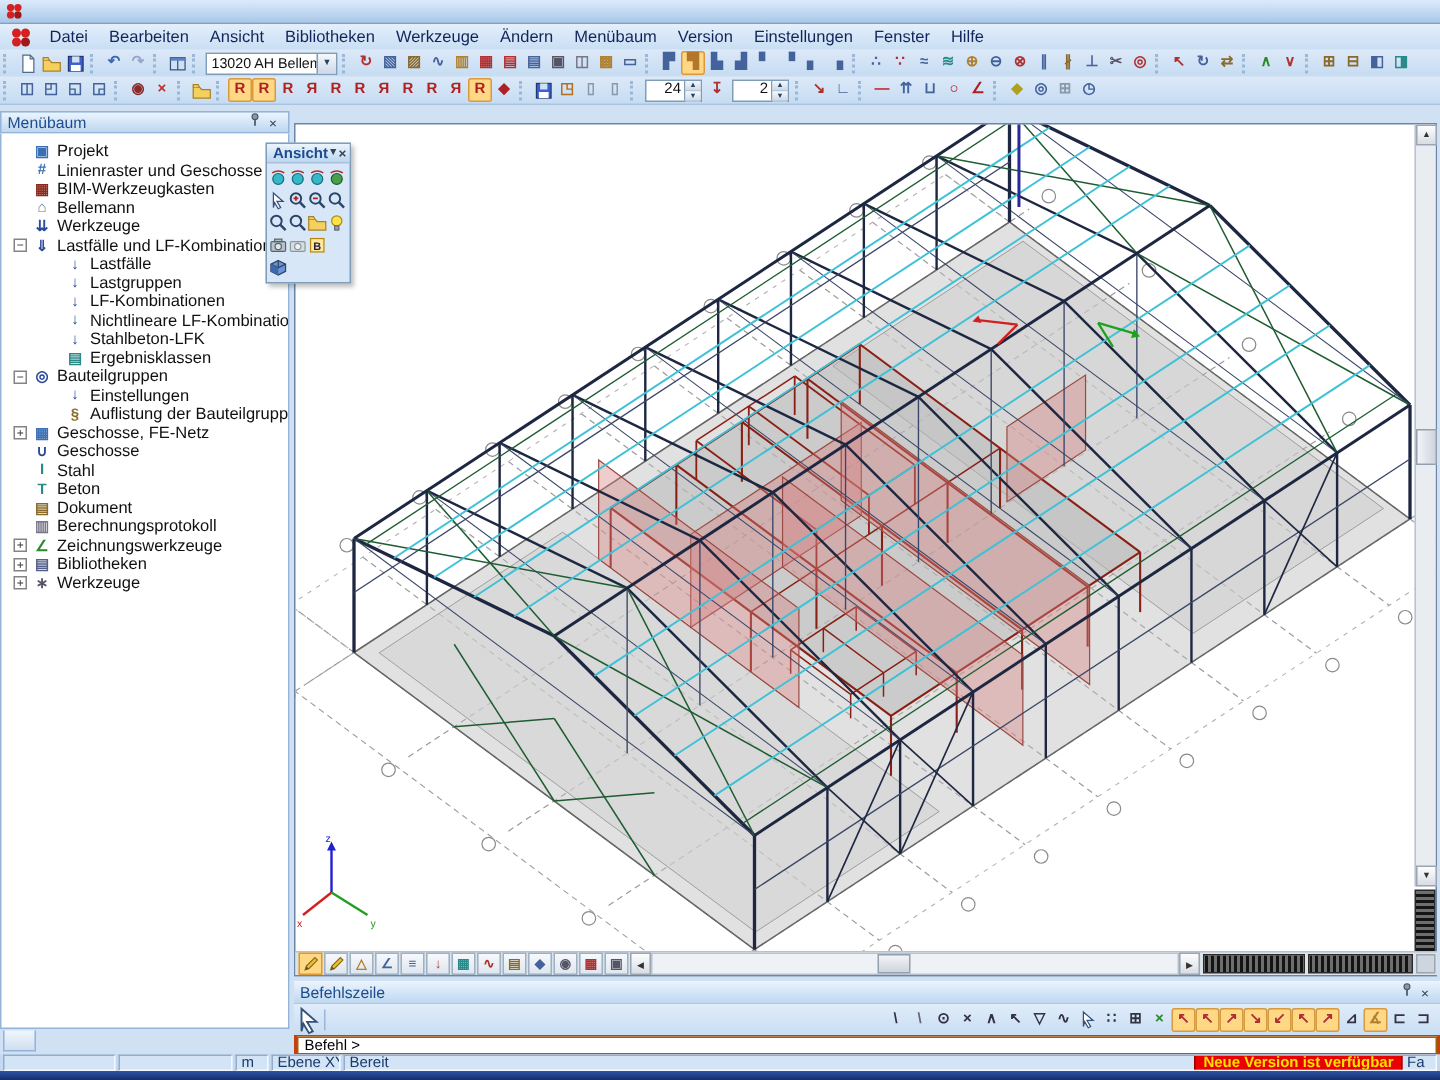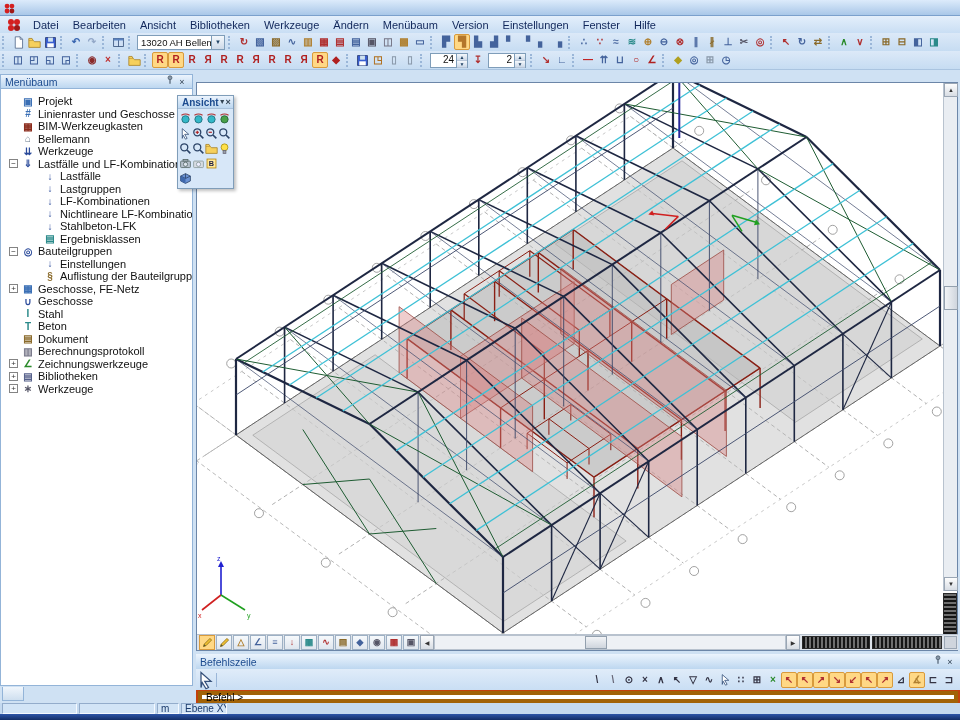--- a/index.html
+++ b/index.html
@@ -86,21 +86,21 @@
   .pgrid{display:flex;flex-wrap:wrap;padding:2px 1px}
   .pbtn{width:13px;height:14px;display:flex;align-items:center;justify-content:center;margin:0 0 1px 0;flex:none}
 
   
   #cmdpanel{position:absolute;left:196px;top:654px;width:764px;height:49px;background:#c2410c}
   #cmdtools{position:absolute;left:0;top:15px;width:764px;height:21px;display:flex;align-items:center;
     background:linear-gradient(#e0ecf9,#c9def4)}
   #cmdcursor{width:20px;display:flex;justify-content:center}
   #cmdsep{width:1px;height:14px;background:#9ab6d8;margin-right:4px}
   #cmdright{margin-left:auto;display:flex;align-items:center;padding-right:3px}
-  #cmdinput{position:absolute;left:2px;top:37px;width:760px;height:12px;background:#fff;border:4px solid #a16207;
+  #cmdinput{position:absolute;left:2px;top:37px;width:760px;height:12px;background:#fff;border:1px solid #a16207;
     font-size:10px;color:#000;display:flex;align-items:center;padding-left:4px}
 
   
   #statusbar{position:absolute;left:0;top:703px;width:960px;height:11px;background:#c4d9ef;
     display:flex;align-items:stretch;gap:2px;padding:0 2px;font-size:10px}
   .scell{background:#d2e4f6;border:1px solid;border-color:#93accb #f4f9ff #f4f9ff #93accb;
     color:#1a3a6b;display:flex;align-items:center;padding:0 3px;white-space:nowrap;overflow:hidden;flex:none}
   #smain{flex:1;display:flex;align-items:center;justify-content:space-between;overflow:hidden}
   #badge{background:#e90000;border:1px solid #9a0000;color:#ffe000;font-weight:bold;font-size:10px;
     padding:0 5px;height:11px;display:flex;align-items:center;flex:none}
@@ -1076,15 +1076,22 @@
     <div id="cmdinput">
       <span>Befehl &gt;</span>
     </div>
   </div>
 
   <div id="statusbar">
       <span class="scell" style="width: 75px;"></span>
       <span class="scell" style="width: 76px;"></span>
       <span class="scell" style="width: 22px;">m</span>
       <span class="scell" style="width: 46px;">Ebene XY</span>
+      <span class="scell" id="smain">
+        <span>Bereit</span>
+        <span style="display:flex;align-items:center;gap:3px">
+          <span id="badge">Neue Version ist verfügbar</span>
+          <span id="srt">Fa</span>
+        </span>
+      </span>
     </div>
   <div id="bottomstrip"></div>
 </div>
 
 </body></html>

